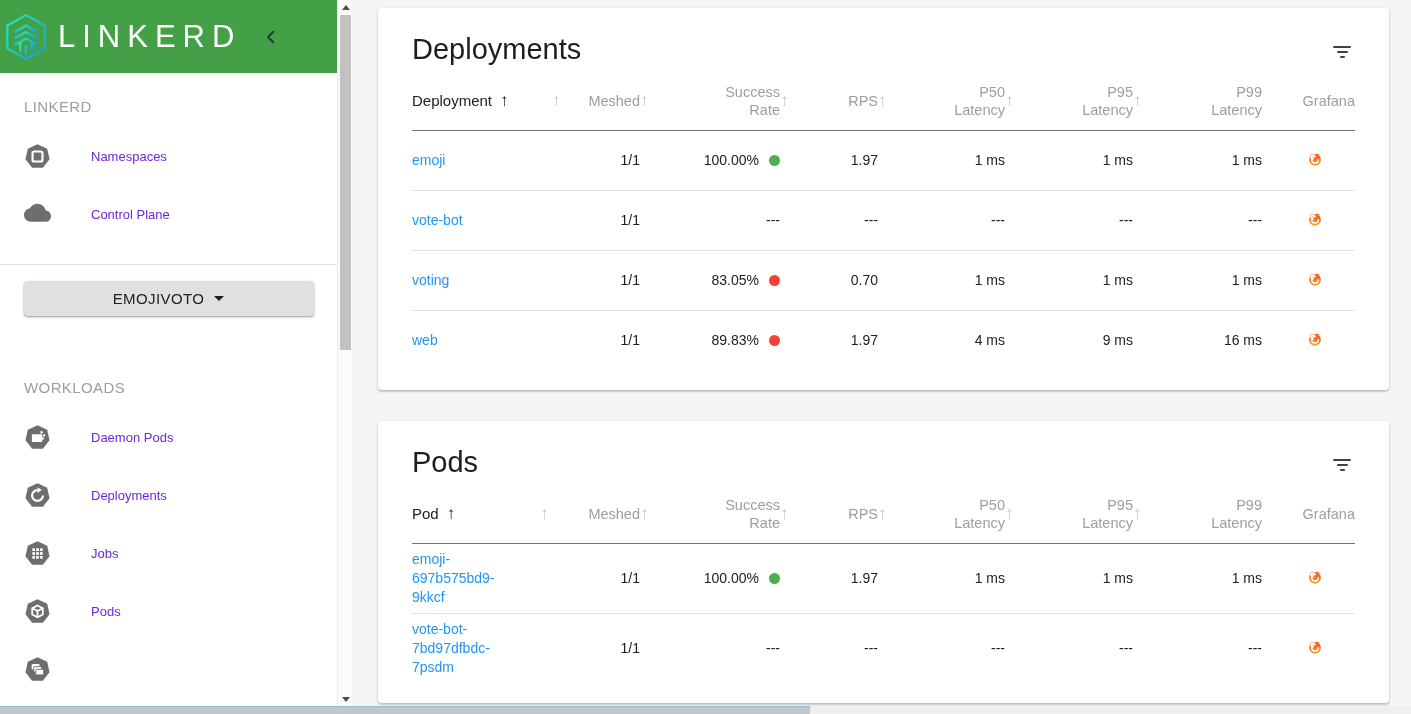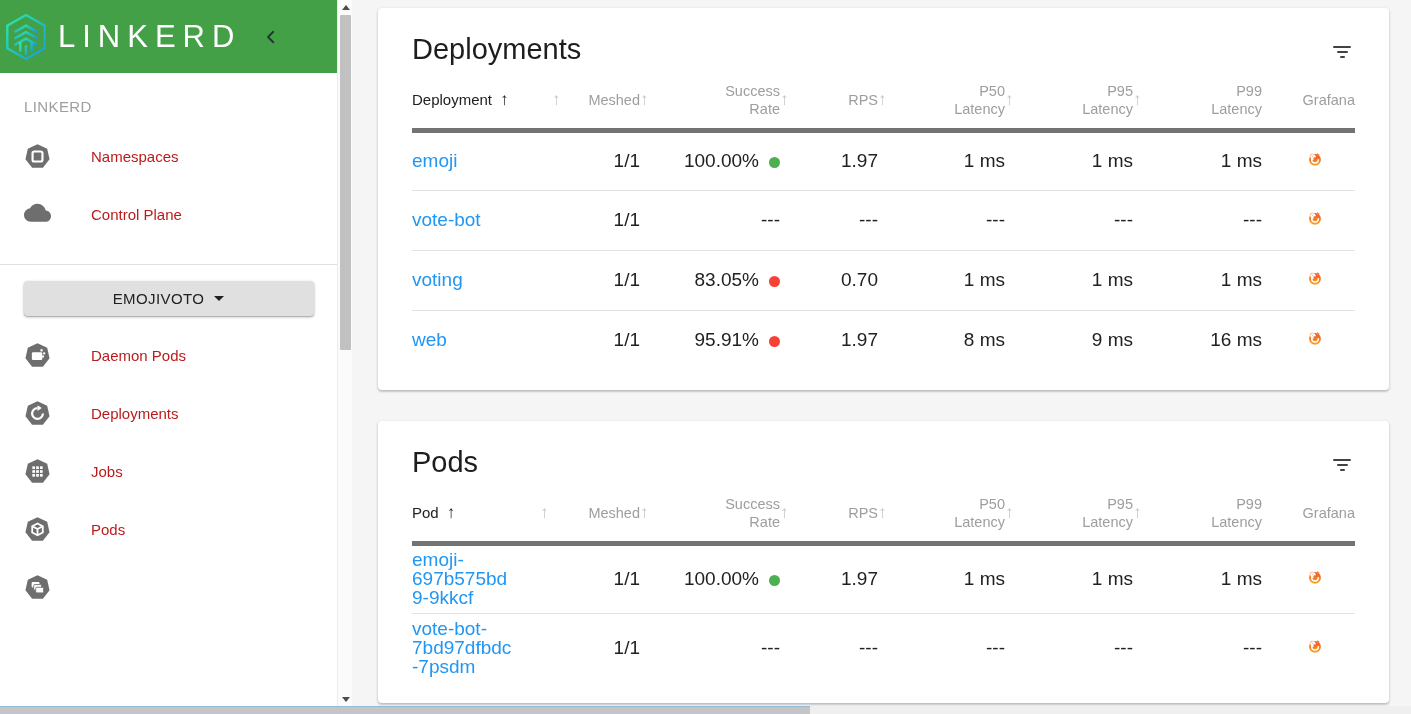--- a/index.html
+++ b/index.html
@@ -33,21 +33,21 @@
     color:#9e9e9e; font-size:15px; letter-spacing:.4px;
     padding:0 24px; height:20px; line-height:20px;
   }
   .section-label.cluster { margin-top:24px; }
   .section-label.workloads { margin-top:62px; }
   .side-item {
     display:flex; align-items:center; height:58px; padding:0 24px; cursor:pointer;
   }
   .side-icon { width:27px; height:27px; margin-right:40px; flex:0 0 auto; display:flex; }
   .side-icon svg { width:100%; height:100%; }
-  .side-label { font-size:15px; color:#b91c1c; white-space:nowrap; }
+  .side-label { font-size:13px; color:#6d28d9; white-space:nowrap; }
   .side-divider { border:none; border-top:1px solid #e0e0e0; margin-top:21px; }
   .ns-btn {
     display:flex; align-items:center; justify-content:center;
     width:290px; height:35px; margin:16px auto 0;
     background:#e0e0e0; border:none; border-radius:4px; cursor:pointer;
     box-shadow:0 1px 3px rgba(0,0,0,.3), 0 1px 1px rgba(0,0,0,.14);
     font-family:"Liberation Sans",sans-serif;
     font-size:15px; letter-spacing:.4px; color:#212121;
   }
   .caret-down {
@@ -96,31 +96,31 @@
     background:none; border:none; cursor:pointer; margin-top:8px;
     width:26px; height:22px; display:flex; flex-direction:column;
     align-items:center; justify-content:center; gap:3px;
   }
   .filter-btn i { display:block; background:#424242; height:2px; border-radius:1px; }
   .filter-btn i:nth-child(1){ width:18px; }
   .filter-btn i:nth-child(2){ width:11px; }
   .filter-btn i:nth-child(3){ width:5px; }
 
   table { border-collapse:collapse; table-layout:fixed; width:943px; margin:0 34px; }
-  thead tr { border-bottom:5px solid #737373; }
+  thead tr { border-bottom:1px solid #737373; }
   tbody tr + tr { border-top:1px solid #e3e3e3; }
   th { font-weight:400; color:#9e9e9e; font-size:14.5px; height:58px; vertical-align:middle; }
   .th-inner { display:flex; align-items:center; justify-content:space-between; }
   .th-inner.start { justify-content:flex-start; }
   .th-inner.end { justify-content:flex-end; }
   .th-lbl { max-width:64px; text-align:right; line-height:18px; }
   .th-lbl.name-lbl { max-width:none; text-align:left; color:#212121; font-size:15px; }
   .sort-arrow { font-size:17px; color:#c4c4c4; line-height:1; }
   .sort-arrow.active { color:#212121; margin-left:8px; font-size:17px; }
-  td { font-size:19px; color:#212121; text-align:right; vertical-align:middle; }
+  td { font-size:14px; color:#212121; text-align:right; vertical-align:middle; }
   .t-deployments td { height:60px; }
   .t-pods td { height:70px; }
   td.c-name { text-align:left; }
   a.res-link { color:#2196f3; text-decoration:none; cursor:pointer; line-height:19px; }
   .t-pods a.res-link { display:inline-block; max-width:104px; word-wrap:break-word; }
   .dot {
     display:inline-block; width:11px; height:11px; border-radius:50%;
     margin-left:10px; vertical-align:-1px;
   }
   td.c-graf { text-align:right; padding-right:32px; }
@@ -195,20 +195,21 @@
       </div>
     </nav>
 
   <hr class="side-divider">
 
   <button class="ns-btn">
     <span>EMOJIVOTO</span>
     <span class="caret-down"></span>
   </button>
 
+  <div class="section-label workloads">WORKLOADS</div>
   <nav class="workload-list" id="workload-list">
       <div class="side-item">
         <span class="side-icon">
           <svg viewBox="0 0 24 24">
             <path d="M12 1 L20.6 5.1 L22.7 14.5 L16.8 21.9 L7.2 21.9 L1.3 14.5 L3.4 5.1 Z" fill="#6e6e6e"></path>
             <rect x="7" y="9" width="9.2" height="7" rx="1" fill="#fff"></rect>
             <rect x="14.6" y="6.4" width="2" height="2" fill="#fff"></rect>
             <rect x="17" y="9.2" width="1.8" height="1.8" fill="#fff"></rect>
             <rect x="16" y="12" width="1.8" height="1.8" fill="#fff"></rect>
           </svg>
@@ -396,23 +397,23 @@
             <td class="c-graf"><a class="graf-link"><svg viewBox="0 0 20 20">
                   <circle cx="10" cy="11" r="7.4" fill="url(#grafGrad)"></circle>
                   <path d="M3 5.6 L6.6 3 L7.9 6.3 Z" fill="url(#grafGrad)"></path>
                   <path d="M12.6 2.7 L15.9 4.6 L12.4 6.2 Z" fill="url(#grafGrad)"></path>
                   <path d="M14.1 11 a4.1 4.1 0 1 1 -4.1 -4.1 a2.5 2.5 0 1 0 -2.4 3.1" fill="none" stroke="#fff" stroke-width="1.9" stroke-linecap="round"></path>
                 </svg></a></td>
           </tr>
           <tr>
             <td class="c-name"><a class="res-link">web</a></td>
             <td class="c-meshed"><span>1/1</span></td>
-            <td class="c-rate"><span>95.91%</span><span class="dot" style="background: rgb(244, 67, 54);"></span></td>
+            <td class="c-rate"><span>89.83%</span><span class="dot" style="background: rgb(244, 67, 54);"></span></td>
             <td class="c-rps"><span>1.97</span></td>
-            <td class="c-p50"><span>8 ms</span></td>
+            <td class="c-p50"><span>4 ms</span></td>
             <td class="c-p95"><span>9 ms</span></td>
             <td class="c-p99"><span>16 ms</span></td>
             <td class="c-graf"><a class="graf-link"><svg viewBox="0 0 20 20">
                   <circle cx="10" cy="11" r="7.4" fill="url(#grafGrad)"></circle>
                   <path d="M3 5.6 L6.6 3 L7.9 6.3 Z" fill="url(#grafGrad)"></path>
                   <path d="M12.6 2.7 L15.9 4.6 L12.4 6.2 Z" fill="url(#grafGrad)"></path>
                   <path d="M14.1 11 a4.1 4.1 0 1 1 -4.1 -4.1 a2.5 2.5 0 1 0 -2.4 3.1" fill="none" stroke="#fff" stroke-width="1.9" stroke-linecap="round"></path>
                 </svg></a></td>
           </tr>
         </tbody>

